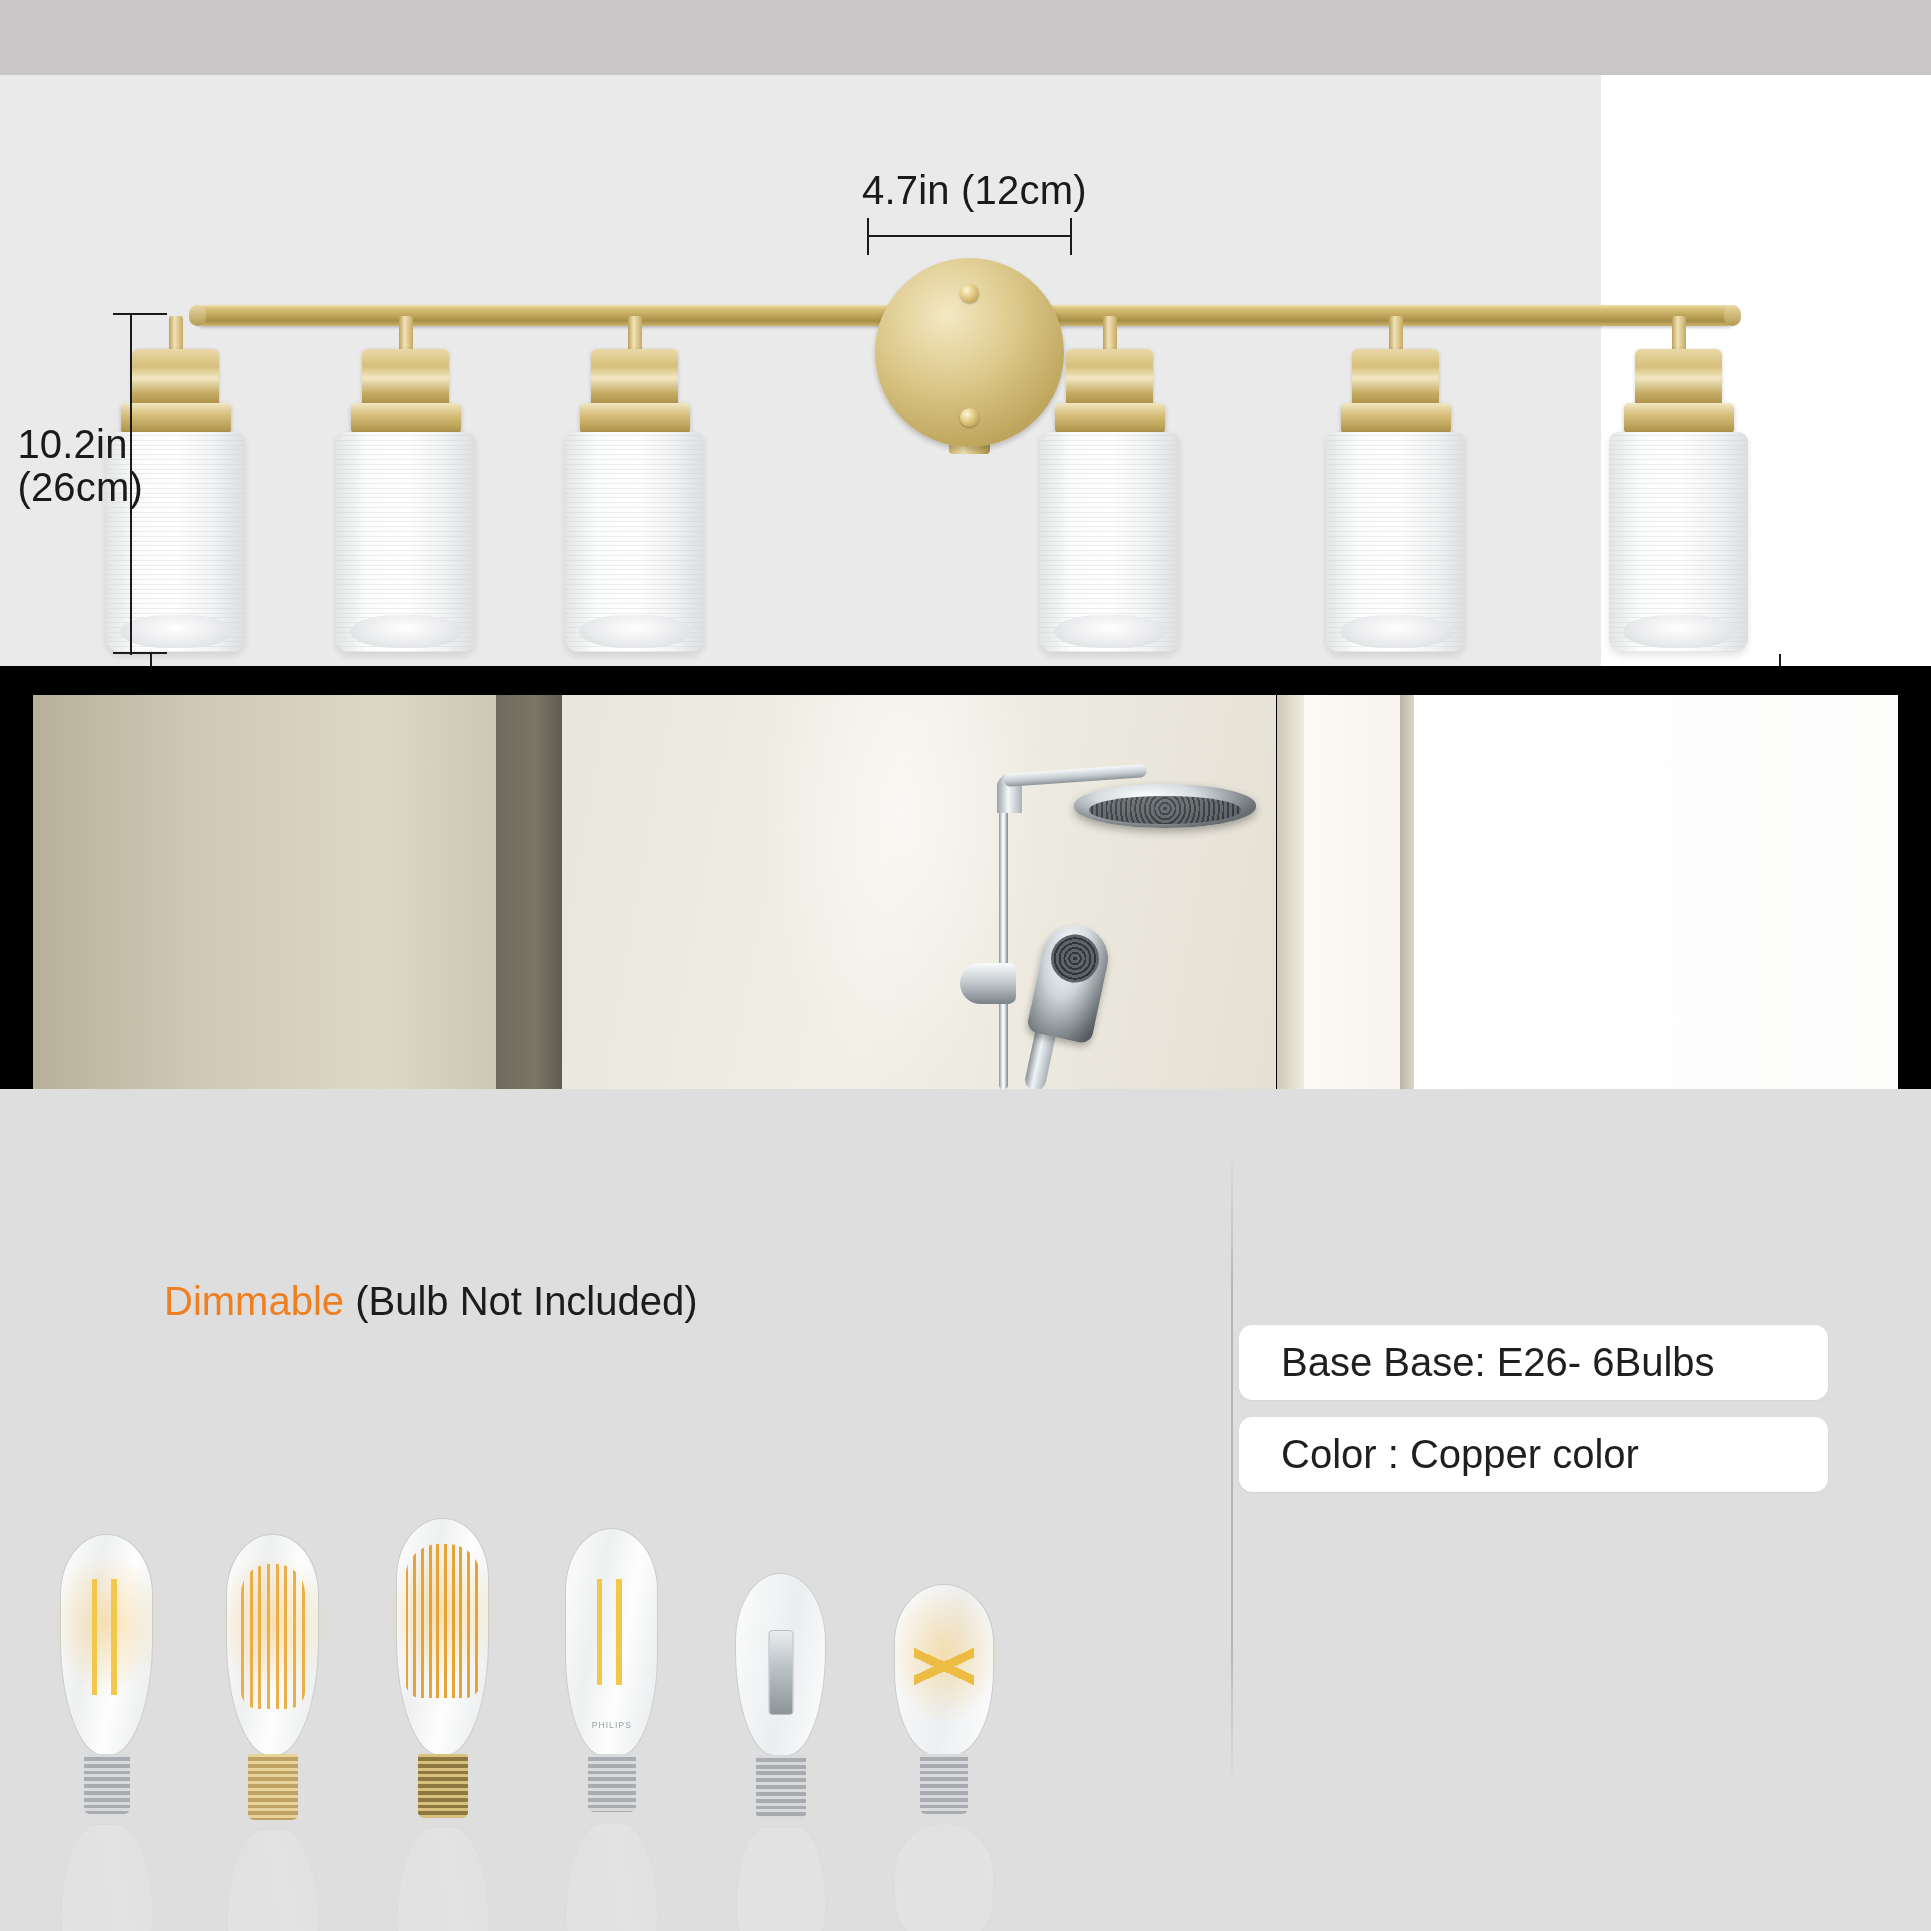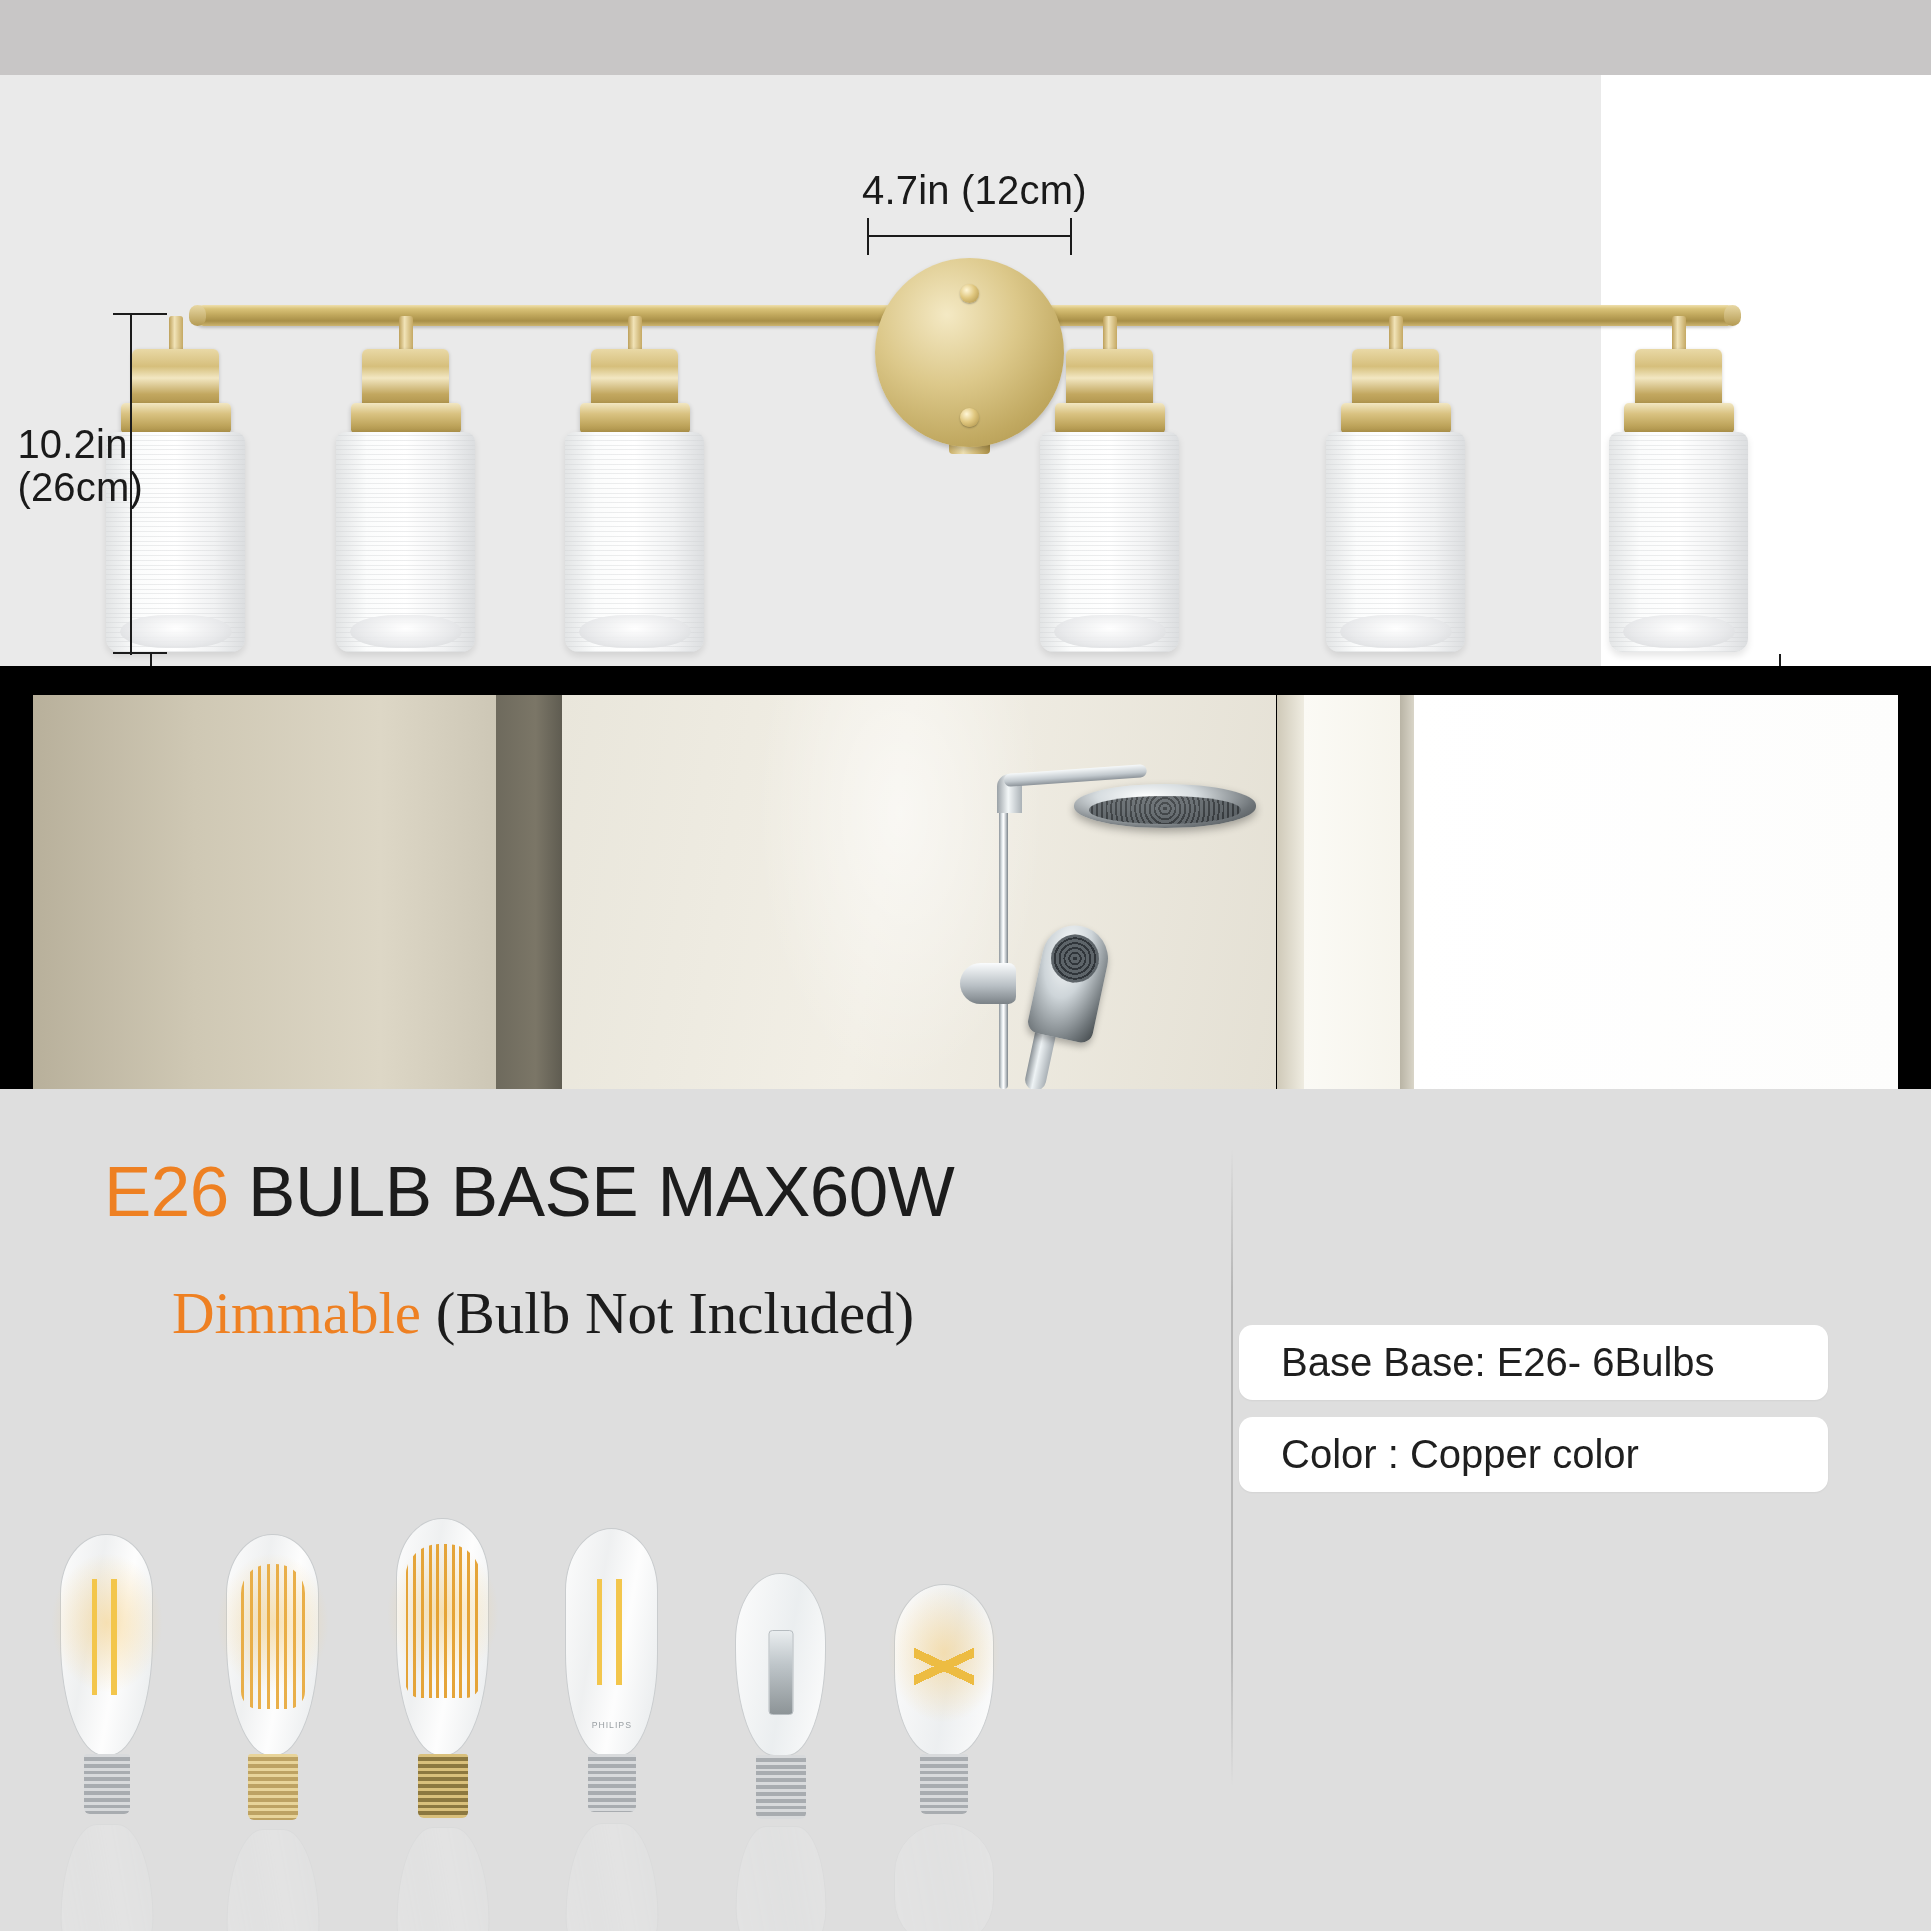--- a/index.html
+++ b/index.html
@@ -179,21 +179,21 @@
   
   .sec-info { position:absolute; left:0; top:1089px; width:1931px; height:842px; background:#dedede; }
 
   .divider { position:absolute; left:1231px; top:1149px; width:1.9px; height:637px;
     background:linear-gradient(180deg, rgba(170,170,170,0) 0%, #b6b6b6 22%, #b6b6b6 78%, rgba(170,170,170,0) 100%); }
 
   .head-e26 { position:absolute; left:104px; top:1151px; font-size:71px; font-weight:400;
     color:#1c1c1c; letter-spacing:-0.5px; white-space:nowrap; }
   .head-e26 .orange { color:#ee8022; }
 
-  .sub-dim { position:absolute; left:172px; top:1279px; font-size:59px; color:#1c1c1c; white-space:nowrap;font-family:Liberation Serif, serif; }
+  .sub-dim { position:absolute; left:164px; top:1279px; font-size:40px; color:#1c1c1c; white-space:nowrap; }
   .sub-dim .orange { color:#ee8022; }
 
   .head-pd { position:absolute; left:1239px; top:1155px; font-size:68px; color:#2e2e2e;
     letter-spacing:-0.3px; white-space:nowrap; }
 
   .detail-list { position:absolute; left:1239px; top:1325px; width:589px; }
   .detail-row {
     height:75px; background:#fff; border-radius:13.5px; margin-bottom:17.4px;
     display:flex; align-items:center; padding-left:42px;
     font-size:40px; color:#1f1f1f; white-space:nowrap;
@@ -344,23 +344,20 @@
       <div class="shower-head"></div>
       <div class="hand-mount"></div>
       <div class="hand-handle"></div>
       <div class="hand-shower"></div>
     </div>
   </div>
 
   <div class="sec-info"></div>
   <div class="divider"></div>
 
-  <div class="head-e26">
-    <span class="orange">E26</span><span> BULB BASE MAX60W</span>
-  </div>
 
   <div class="sub-dim">
     <span class="orange">Dimmable</span><span> (Bulb Not Included)</span>
   </div>
 
 
   <div class="detail-list">
     <div class="detail-row">Base Base: E26- 6Bulbs</div>
     <div class="detail-row">Color : Copper color</div>
   </div>

